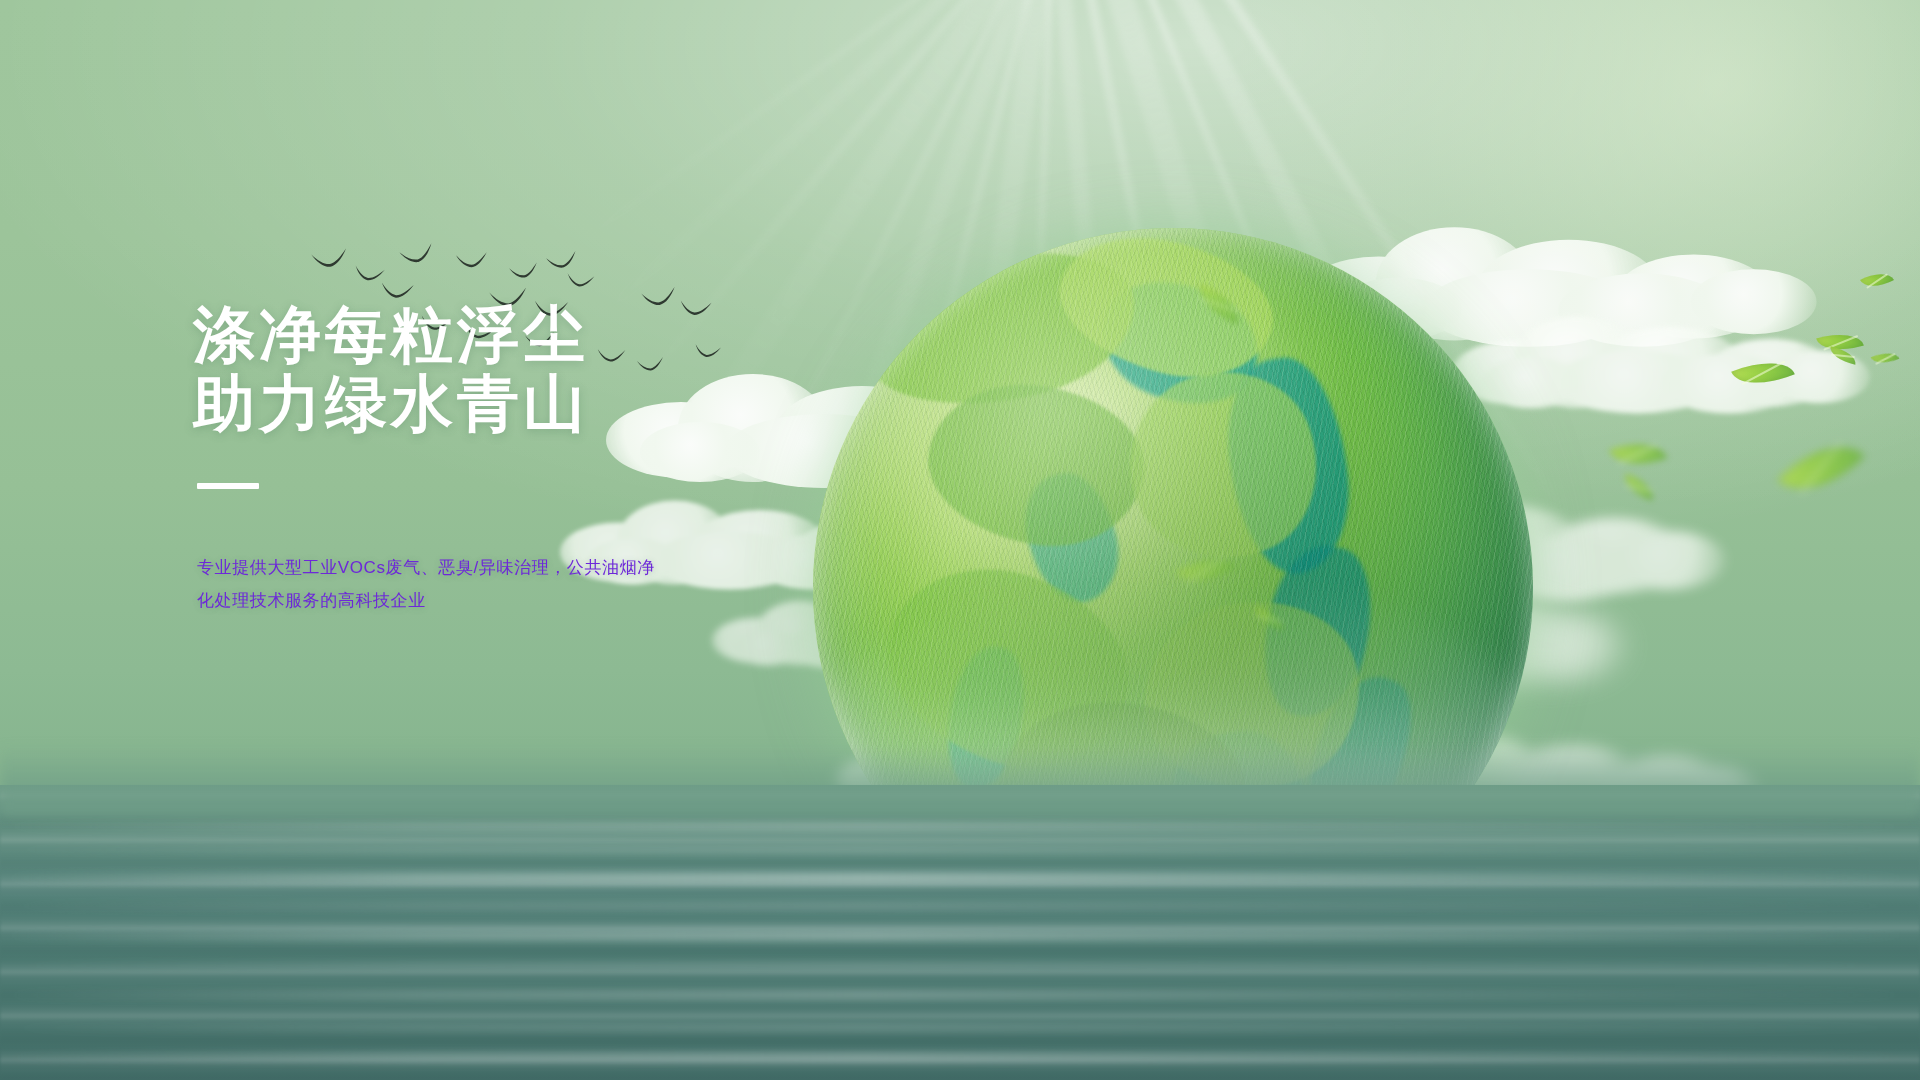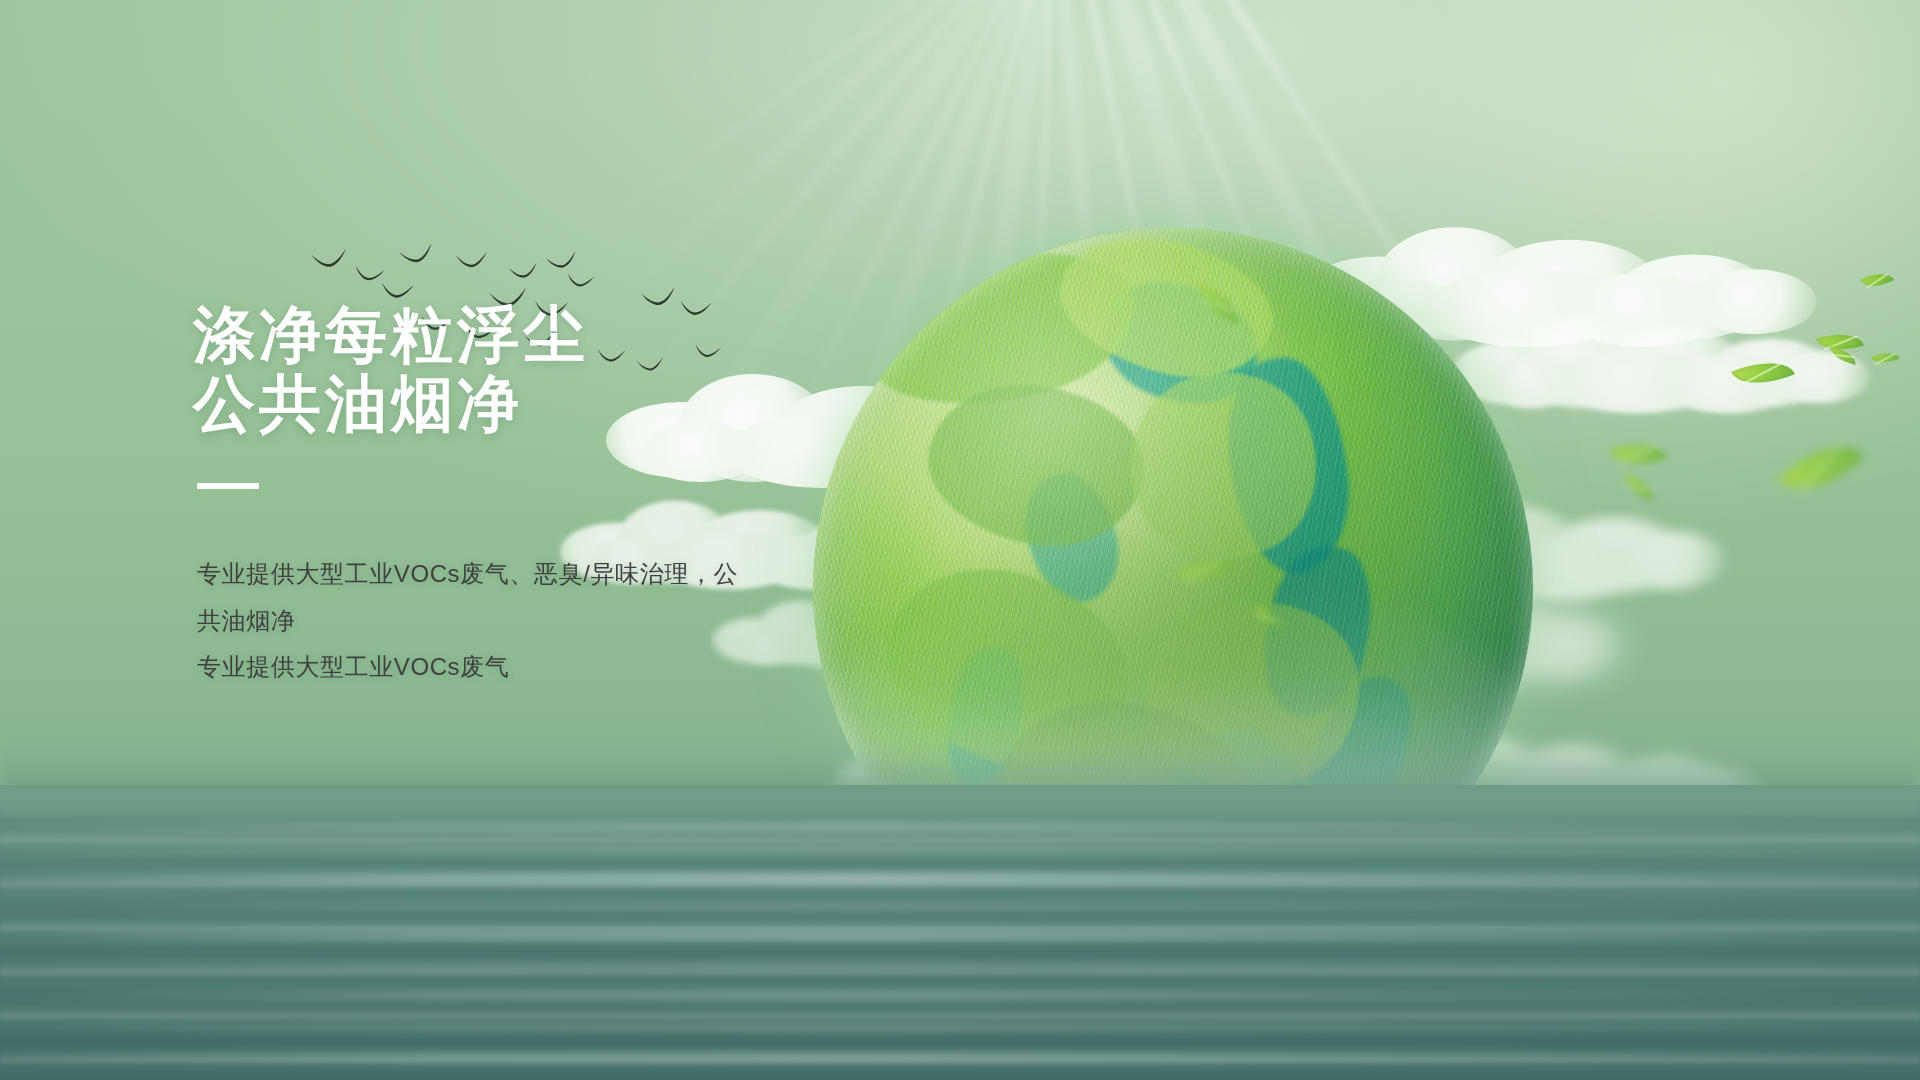--- a/index.html
+++ b/index.html
@@ -115,21 +115,21 @@
 
   
   .copy{position:absolute;left:193px;top:300px;width:760px;}
   .headline{
     color:#ffffff;font-weight:700;font-size:62px;line-height:1.12;
     letter-spacing:4px;margin:0;text-shadow:0 2px 10px rgba(60,110,80,.28);
   }
   .headline .ln{display:block;}
   .rule{width:62px;height:6px;background:#ffffff;border-radius:1px;margin:44px 0 0 4px;}
   .sub{
-    margin:62px 0 0 4px;color:#404040;font-size:24px;line-height:1.95;
+    margin:62px 0 0 4px;color:#6d28d9;font-size:17px;line-height:1.95;
     letter-spacing:.6px;max-width:545px;font-weight:400;
     text-shadow:0 1px 6px rgba(60,110,80,.25);
   }
   .sub p{margin:0;}
 </style>
 </head>
 <body>
 
 <div class="stage">
 
@@ -405,22 +405,22 @@
         <div class="wband" style="top: 178px; height: 5px; opacity: 0.35;"></div>
         <div class="wband" style="top: 206px; height: 8px; opacity: 0.5;"></div>
         <div class="wband" style="top: 240px; height: 6px; opacity: 0.38;"></div>
         <div class="wband" style="top: 268px; height: 9px; opacity: 0.46;"></div>
       </div>
   </div>
 
   <div class="copy">
     <h1 class="headline">
       <span class="ln">涤净每粒浮尘</span>
-      <span class="ln">公共油烟净</span>
+      <span class="ln">助力绿水青山</span>
     </h1>
     <div class="rule"></div>
     <div class="sub">
       <p>专业提供大型工业VOCs废气、恶臭/异味治理，公共油烟净</p>
-      <p>专业提供大型工业VOCs废气</p>
+      <p>化处理技术服务的高科技企业</p>
     </div>
   </div>
 
 </div>
 
 </body></html>

